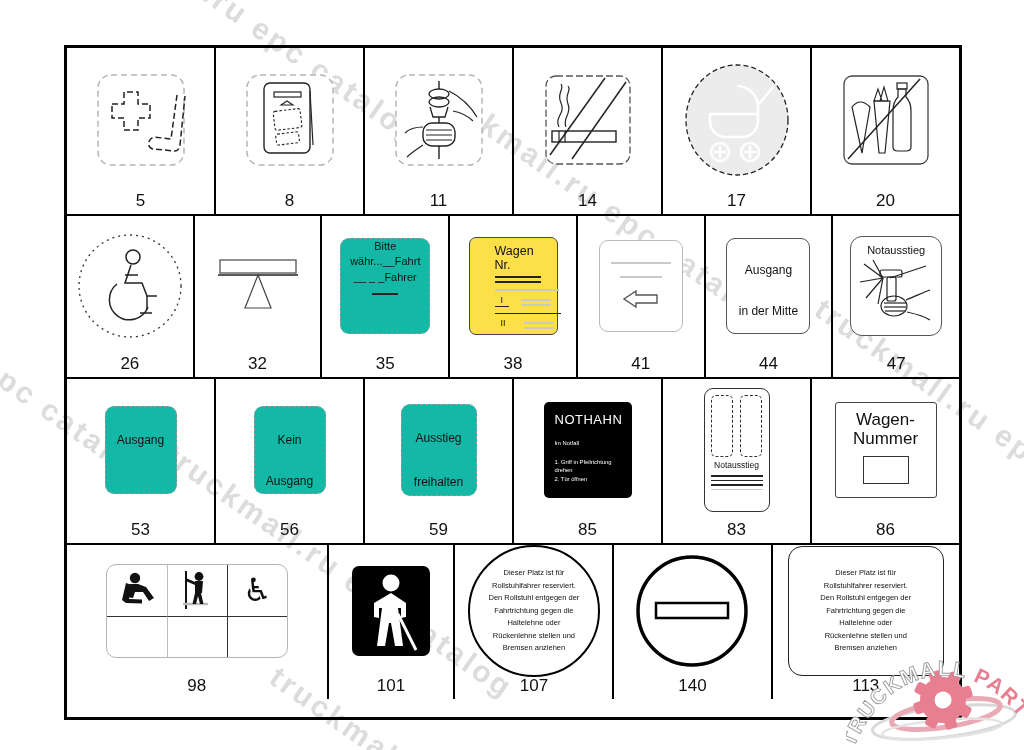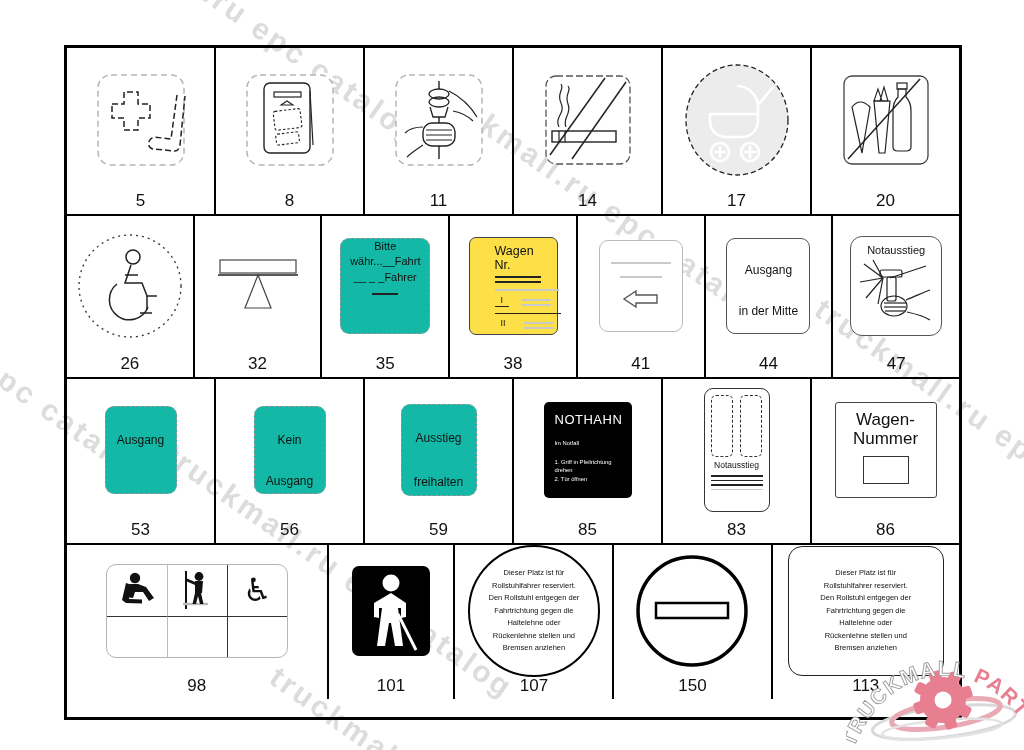--- a/index.html
+++ b/index.html
@@ -468,21 +468,21 @@
       <div class="num">107</div>
     </div>
 
     <div class="cell w110">
       <div class="art">
         <svg width="120" height="120" viewBox="0 0 120 120">
           <circle cx="60" cy="60" r="54" fill="#fff" stroke="#000" stroke-width="3.5"></circle>
           <rect x="24" y="52" width="72" height="15" fill="#fff" stroke="#000" stroke-width="2.5"></rect>
         </svg>
       </div>
-      <div class="num">150</div>
+      <div class="num">140</div>
     </div>
 
     <div class="cell w113">
       <div class="art">
         <div class="resv-rect">
           <div class="t75">Dieser Platz ist für</div>
           <div class="t75">Rollstuhlfahrer reserviert.</div>
           <div class="t75">Den Rollstuhl entgegen der</div>
           <div class="t75">Fahrtrichtung gegen die</div>
           <div class="t75">Haltelehne oder</div>

